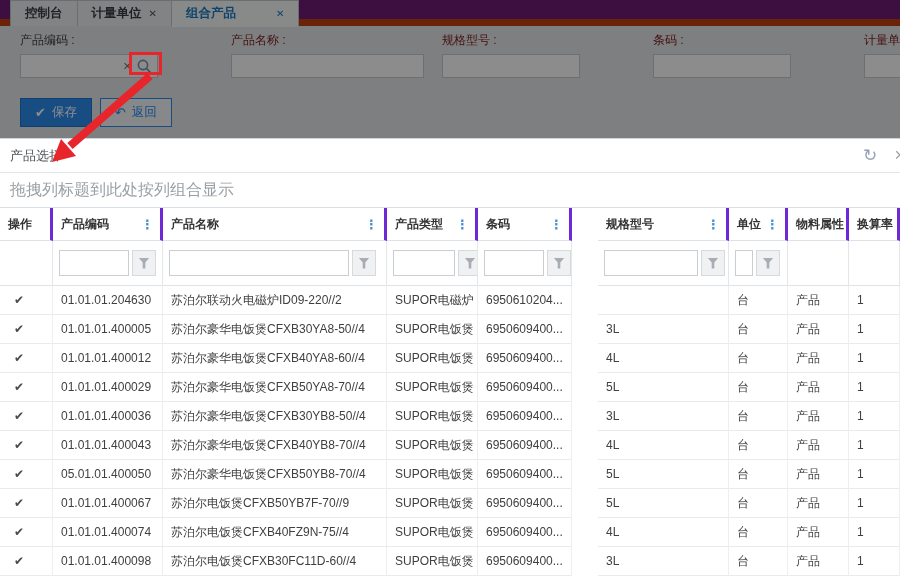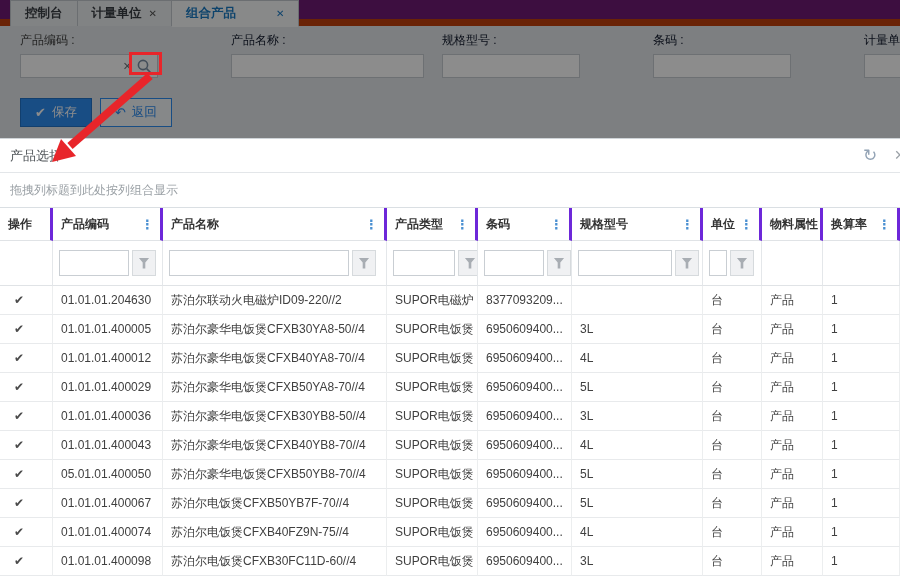--- a/index.html
+++ b/index.html
@@ -15,21 +15,21 @@
          border:1px solid #c3c9ce; border-bottom:none; border-right-width:0;
          font-size:12.5px; font-weight:bold; color:#3a3f44; background:#eceff1; cursor:pointer; }
   .tab:last-child { border-right-width:1px;gap:40px; }
   .tab.active { background:#f7f9fa; color:#1a7bc4; position:relative; }
   .tab.active::after { content:""; position:absolute; left:0; right:0; bottom:-1px; height:1px; background:#f7f9fa; }
   .tab-close { font-size:10px; font-weight:bold; color:#555; }
   .tab.active .tab-close { color:#1a7bc4; }
 
   .form-panel { position:absolute; left:0; top:26px; width:900px; height:112px; }
   .ffield { position:absolute; }
-  .flabel { font-size:12px; color:#0f172a; height:16px; line-height:16px; margin-bottom:6px; white-space:nowrap; }
+  .flabel { font-size:12px; color:#7f1d1d; height:16px; line-height:16px; margin-bottom:6px; white-space:nowrap; }
   .flabel.req { color:#404040; }
   .fbox { width:138px; height:24px; background:#fff; border:1px solid #c6ccd2;
           display:flex; align-items:center; justify-content:flex-end; padding-right:4px; gap:4px; }
   .f0 { left:20px;  top:6px; }
   .f1 { left:231px; top:6px; } .f1 .fbox { width:193px; }
   .f2 { left:442px; top:6px; }
   .f3 { left:653px; top:6px; }
   .f4 { left:864px; top:6px; }
   .clear-x { font-size:11px; color:#6d7378; font-weight:bold; line-height:1; cursor:pointer; }
   .mag { width:17px; height:17px; cursor:pointer; }
@@ -44,21 +44,21 @@
   .dim { position:absolute; left:0; top:0; width:900px; height:138px;
          background:rgba(0,0,0,0.45); z-index:5; }
 
   
   .dialog { position:absolute; left:0; top:138px; width:900px; height:440px; background:#fff;
             border-top:1px solid #cfd4d8; z-index:6; }
   .dlg-head { position:relative; height:34px; border-bottom:1px solid #e3e6e9; }
   .dlg-title { position:absolute; left:10px; top:0; line-height:34px; font-size:13px; color:#4d5256; }
   .refresh-ic { position:absolute; left:863px; top:6px; font-size:17px; color:#93a3b5; cursor:pointer; }
   .close-ic { position:absolute; left:894px; top:8px; font-size:14px; color:#9aa0a6; cursor:pointer; }
-  .group-hint { height:35px; line-height:34px; padding-left:10px; font-size:12px; color:#9aa0a5;
+  .group-hint { height:35px; line-height:34px; padding-left:10px; font-size:16px; color:#9aa0a5;
                 border-bottom:1px solid #dadfe3; }
 
   .grid { width:900px; font-size:12px; color:#404040; }
   .grow { display:flex; }
   .hcell { height:33px; display:flex; align-items:center; justify-content:space-between;
            padding:0 6px 0 8px; font-weight:bold; color:#333; border-right:3px solid #6d28d9;
            border-bottom:1px solid #e0e3e6; overflow:hidden; white-space:nowrap; cursor:pointer; }
   .dots { color:#4a90d2; font-size:13px; font-weight:bold; cursor:pointer; }
   .fcell { height:45px; display:flex; align-items:center; padding-left:6px; gap:3px;
            border-right:1px solid #e4e7ea; border-bottom:1px solid #e0e3e6; overflow:hidden; }
@@ -67,21 +67,21 @@
   .funnel-btn { width:24px; height:26px; background:#f0f1f3; border:1px solid #d6dadd;
                 display:flex; align-items:center; justify-content:center; cursor:pointer; flex:none; }
   .funnel { width:11px; height:11px; background:#a8adb3;
             clip-path:polygon(0 0,100% 0,62% 45%,62% 100%,38% 100%,38% 45%); }
   .bcell { height:29px; line-height:28px; padding:0 6px 0 8px; border-right:1px solid #eceeef;
            border-bottom:1px solid #e8eaec; overflow:hidden; white-space:nowrap; }
   .brow { cursor:pointer; }
   .rowcheck { color:#4a4a4a; font-size:12px; padding-left:14px; cursor:pointer; }
 
   .w0{width:53px;flex:none;} .w1{width:110px;flex:none;} .w2{width:224px;flex:none;}
-  .w3{width:91px;flex:none;} .w4{width:94px;flex:none;}  .w5{width:131px;flex:none;}
+  .w3{width:91px;flex:none;} .w4{width:94px;flex:none;}  .w5{width:131px;flex:none;margin-left:26px;}
   .w6{width:59px;flex:none;align-items:center;} .w7{width:61px;flex:none;}  .w8{width:77px;flex:1;}
 
   
   .hl-box { position:absolute; left:129px; top:52px; width:33px; height:23px;
             border:3px solid #e8252a; z-index:10; pointer-events:none; }
   .arrow-svg { position:absolute; left:0; top:0; width:260px; height:180px; z-index:10; pointer-events:none; }
 </style>
 </head>
 <body>
 
@@ -229,41 +229,41 @@
             </span>
           </div>
           <div class="fcell w7"></div>
           <div class="fcell w8"></div>
         </div>
         <div class="grow brow">
           <div class="bcell rowcheck w0">✔</div>
           <div class="bcell w1">01.01.01.204630</div>
           <div class="bcell w2">苏泊尔联动火电磁炉ID09-220//2</div>
           <div class="bcell w3">SUPOR电磁炉</div>
-          <div class="bcell w4">8377093209...</div>
+          <div class="bcell w4">6950610204...</div>
           <div class="bcell w5"></div>
           <div class="bcell w6">台</div>
           <div class="bcell w7">产品</div>
           <div class="bcell w8">1</div>
         </div>
         <div class="grow brow">
           <div class="bcell rowcheck w0">✔</div>
           <div class="bcell w1">01.01.01.400005</div>
           <div class="bcell w2">苏泊尔豪华电饭煲CFXB30YA8-50//4</div>
           <div class="bcell w3">SUPOR电饭煲</div>
           <div class="bcell w4">6950609400...</div>
           <div class="bcell w5">3L</div>
           <div class="bcell w6">台</div>
           <div class="bcell w7">产品</div>
           <div class="bcell w8">1</div>
         </div>
         <div class="grow brow">
           <div class="bcell rowcheck w0">✔</div>
           <div class="bcell w1">01.01.01.400012</div>
-          <div class="bcell w2">苏泊尔豪华电饭煲CFXB40YA8-70//4</div>
+          <div class="bcell w2">苏泊尔豪华电饭煲CFXB40YA8-60//4</div>
           <div class="bcell w3">SUPOR电饭煲</div>
           <div class="bcell w4">6950609400...</div>
           <div class="bcell w5">4L</div>
           <div class="bcell w6">台</div>
           <div class="bcell w7">产品</div>
           <div class="bcell w8">1</div>
         </div>
         <div class="grow brow">
           <div class="bcell rowcheck w0">✔</div>
           <div class="bcell w1">01.01.01.400029</div>
@@ -304,21 +304,21 @@
           <div class="bcell w3">SUPOR电饭煲</div>
           <div class="bcell w4">6950609400...</div>
           <div class="bcell w5">5L</div>
           <div class="bcell w6">台</div>
           <div class="bcell w7">产品</div>
           <div class="bcell w8">1</div>
         </div>
         <div class="grow brow">
           <div class="bcell rowcheck w0">✔</div>
           <div class="bcell w1">01.01.01.400067</div>
-          <div class="bcell w2">苏泊尔电饭煲CFXB50YB7F-70//4</div>
+          <div class="bcell w2">苏泊尔电饭煲CFXB50YB7F-70//9</div>
           <div class="bcell w3">SUPOR电饭煲</div>
           <div class="bcell w4">6950609400...</div>
           <div class="bcell w5">5L</div>
           <div class="bcell w6">台</div>
           <div class="bcell w7">产品</div>
           <div class="bcell w8">1</div>
         </div>
         <div class="grow brow">
           <div class="bcell rowcheck w0">✔</div>
           <div class="bcell w1">01.01.01.400074</div>

